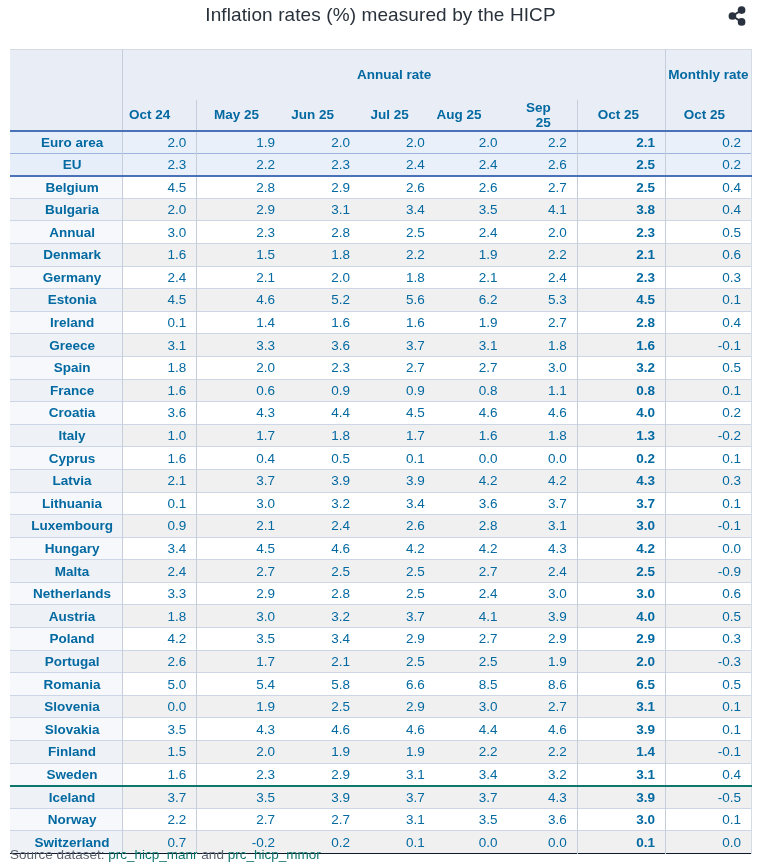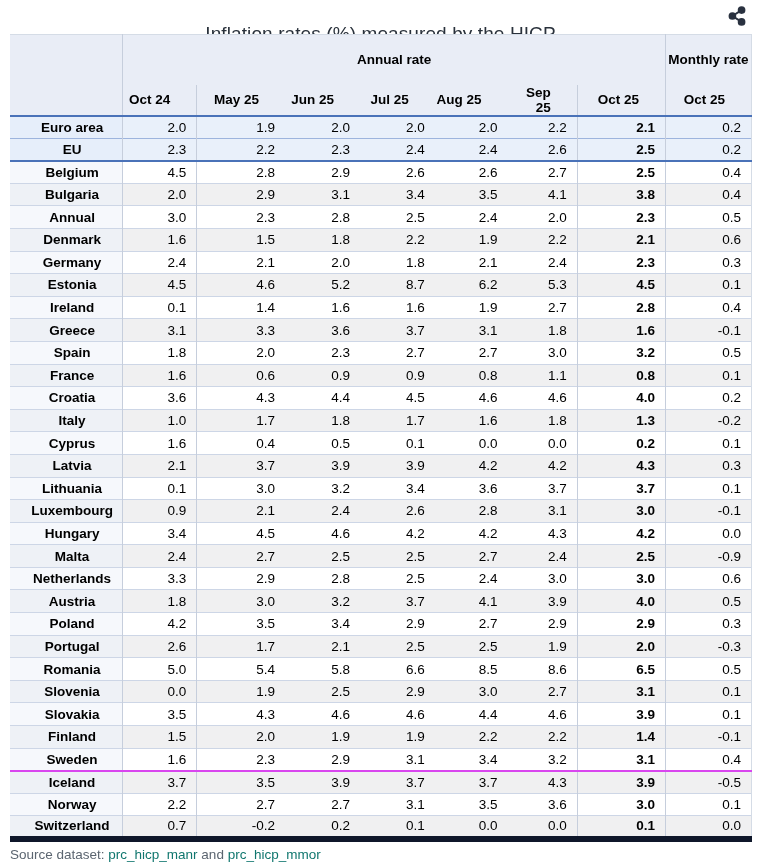--- a/index.html
+++ b/index.html
@@ -5,51 +5,51 @@
   * { margin:0; padding:0; box-sizing:border-box; }
   html,body { background:#ffffff; }
   body {
     width:761px; height:867px; position:relative;
     font-family:"Liberation Sans", sans-serif;
     color:#1f2a36;
   }
   .titlebar { position:relative; height:38px; }
   .page-title {
     text-align:center; font-size:19px; font-weight:400;
-    color:#29313b; padding-top:23px; letter-spacing:.1px;
+    color:#29313b; padding-top:4px; letter-spacing:.1px;
   }
   .share-btn {
     position:absolute; top:5px; right:13px; width:22px; height:22px;
     cursor:pointer; background:none; border:none; padding:0;
   }
   table {
-    position:absolute; left:10px; top:34px; width:742px;
+    position:absolute; left:10px; top:49px; width:742px;
     border-collapse:collapse; table-layout:fixed;
-    font-size:13.5px; color:#000000;
+    font-size:13.5px; color:#0369a1;
   }
   table { border-top:1px solid #d5dce6; }
   thead th { background:#e9edf6; font-weight:bold; }
   .group-row th { height:50px; text-align:center; vertical-align:middle; font-size:13.5px; }
   .date-row th { height:25px; text-align:right; padding-right:26px; }
   .date-row th { border-bottom:2px solid #4a72b8; }
   .v-sep { border-right:1px solid #c6cedc; }
   .outer-right { border-right:1px solid #d5dce6; }
   tbody th, tbody td { height:22.6px; vertical-align:middle; }
   tbody tr { border-top:1px solid #cdd6e6; }
   tbody tr:first-child { border-top:none; }
   tbody td { text-align:right; padding-right:10px; font-weight:400; }
   tbody th.c-name { text-align:center; padding-left:12px; font-weight:bold; background:#f6f8fc; }
   tbody tr.stripe td { background:#f0f0f1; }
   tbody tr.stripe th.c-name { background:#eef1f6; }
   tbody tr.hl td { background:#e9f0fa; }
   tbody tr.hl th.c-name { background:#e6eefa; }
   tbody tr.hl + tr.hl { border-top:1px solid #9db4dd;margin-left:24px; }
   tbody tr.hl-end { border-top:2px solid #4a72b8; }
-  tbody tr.efta-start { border-top:2px solid #d946ef; }
-  tbody tr:last-child { border-bottom:6px solid #0f172a; }
+  tbody tr.efta-start { border-top:2px solid #0f766e; }
+  tbody tr:last-child { border-bottom:1px solid #0f172a; }
   td.c-last-annual { font-weight:bold; }
   .footer {
     position:absolute; left:10px; top:847px; font-size:13.5px; color:#5b6570;
   }
   .footer a { color:#0f766e; text-decoration:none; cursor:pointer; }
 </style>
 </head>
 <body>
 
 <div class="titlebar">
@@ -173,21 +173,21 @@
     <td class="c-num">2.1</td>
     <td class="c-num v-sep">2.4</td>
     <td class="c-num c-last-annual v-sep">2.3</td>
     <td class="c-num outer-right">0.3</td>
   </tr>
       <tr class="stripe">
     <th class="c-name v-sep">Estonia</th>
     <td class="c-num v-sep">4.5</td>
     <td class="c-num">4.6</td>
     <td class="c-num">5.2</td>
-    <td class="c-num">8.7</td>
+    <td class="c-num">5.6</td>
     <td class="c-num">6.2</td>
     <td class="c-num v-sep">5.3</td>
     <td class="c-num c-last-annual v-sep">4.5</td>
     <td class="c-num outer-right">0.1</td>
   </tr>
       <tr>
     <th class="c-name v-sep">Ireland</th>
     <td class="c-num v-sep">0.1</td>
     <td class="c-num">1.4</td>
     <td class="c-num">1.6</td>

